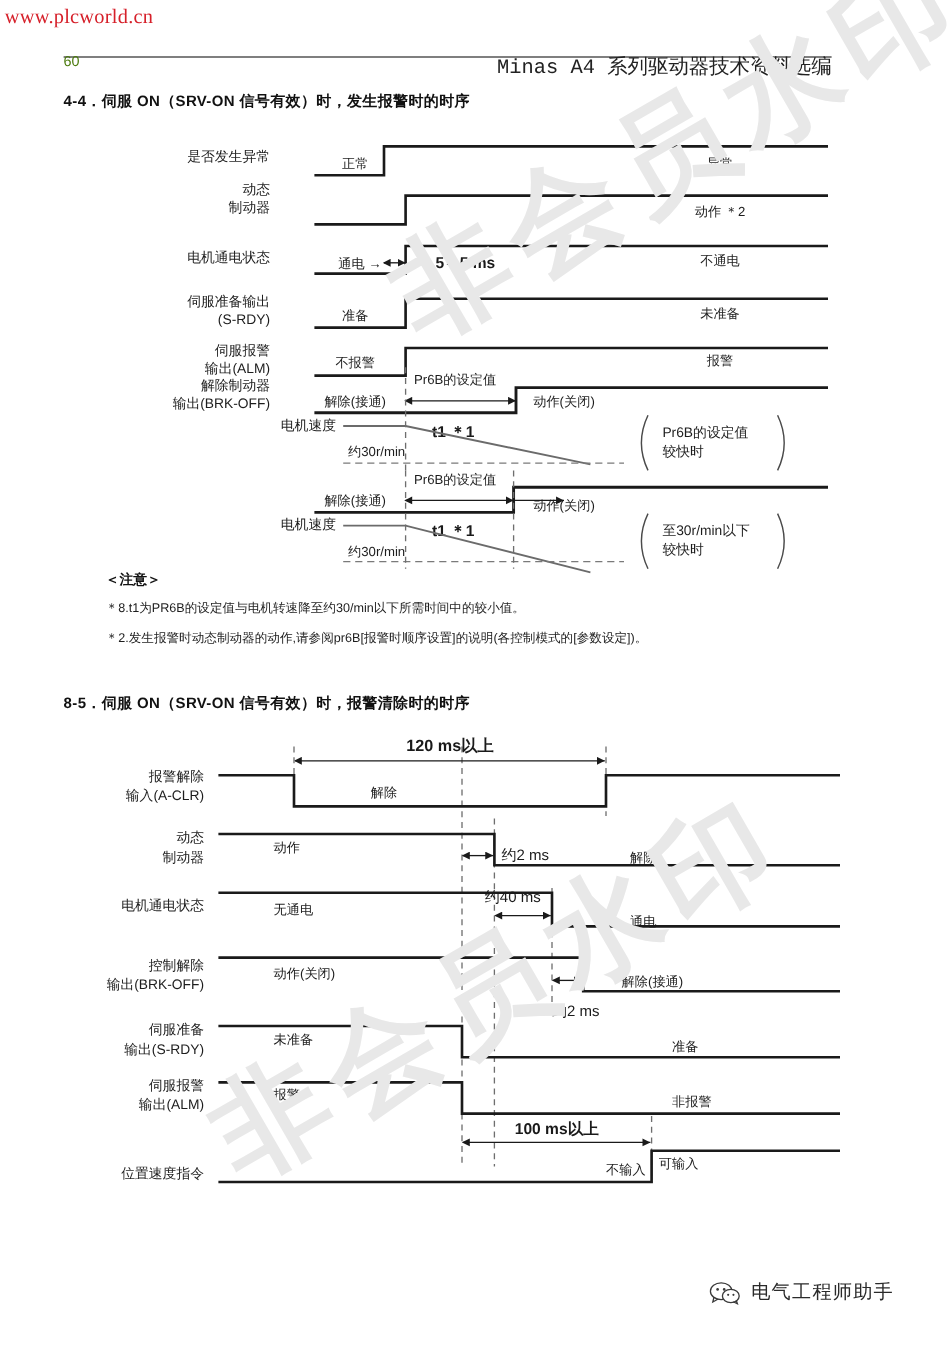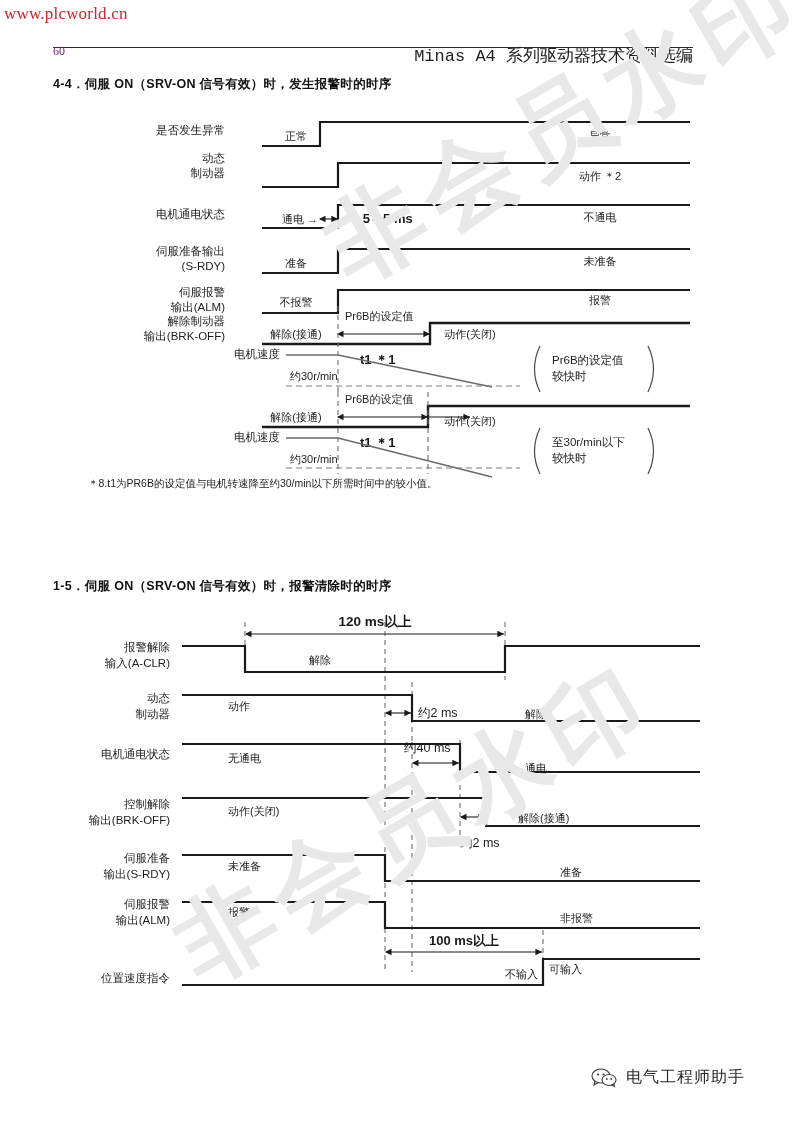--- a/index.html
+++ b/index.html
@@ -11,22 +11,22 @@
   .url-mark{
     position:absolute;left:4px;top:4px;
     font-family:"Liberation Serif","DejaVu Serif",serif;
     font-size:17px;color:#d6202a;letter-spacing:0.2px;
   }
   .page-header{
     position:absolute;left:53px;top:44px;width:640px;
     border-bottom:1.6px solid #2b2b2b;padding-bottom:3px;
   }
   .page-header .pnum{
-    position:absolute;left:0;top:0;font-size:12px;color:#701a75;
-    font-family:Liberation Serif, serif;
+    position:absolute;left:0;top:0;font-size:12px;color:#4d7c0f;
+    font-family:Liberation Sans, sans-serif;
   }
   .page-header .htitle{
     position:absolute;right:0;top:0;font-size:17px;color:#222;
     white-space:nowrap;
     font-family:Liberation Mono, monospace;
   }
   .section-title{
     position:absolute;left:53px;font-size:12.5px;font-weight:bold;color:#111;
     white-space:nowrap;letter-spacing:0.3px;
   }
@@ -151,24 +151,26 @@
   <line x1="428" y1="282" x2="428" y2="364" stroke="#6e6e6e" stroke-width="1.1" stroke-dasharray="5,4"></line>
 
   <path d="M540,318 Q529,341 540,364" stroke="#4a4a4a" stroke-width="1.2" fill="none"></path>
   <path d="M648,318 Q659,341 648,364" stroke="#4a4a4a" stroke-width="1.2" fill="none"></path>
   <text class="dgtext" x="552" y="336" font-size="11.5" fill="#1d1d1d">至30r/min以下</text>
   <text class="dgtext" x="552" y="352" font-size="11.5" fill="#1d1d1d">较快时</text>
 </svg>
 </div>
 
 <div class="notes">
+  <div class="nhead">＜注意＞</div>
   <div class="nline">＊8.t1为PR6B的设定值与电机转速降至约30/min以下所需时间中的较小值。</div>
-</div>
-
-<div class="section-title" id="sec2-title">1-5．伺服 ON（SRV-ON 信号有效）时，报警清除时的时序</div>
+  <div class="nline">＊2.发生报警时动态制动器的动作,请参阅pr6B[报警时顺序设置]的说明(各控制模式的[参数设定])。</div>
+</div>
+
+<div class="section-title" id="sec2-title">8-5．伺服 ON（SRV-ON 信号有效）时，报警清除时的时序</div>
 
 <div class="diagram" id="diagram2">
 <svg width="793" height="420" viewBox="0 0 793 420" xmlns="http://www.w3.org/2000/svg">
   <defs>
     <marker id="ah2" markerWidth="7" markerHeight="7" refX="6" refY="3" orient="auto">
       <path d="M0,0 L6,3 L0,6 z" fill="#1a1a1a"></path>
     </marker>
     <marker id="ah2s" markerWidth="7" markerHeight="7" refX="1" refY="3" orient="auto">
       <path d="M6,0 L0,3 L6,6 z" fill="#1a1a1a"></path>
     </marker>

